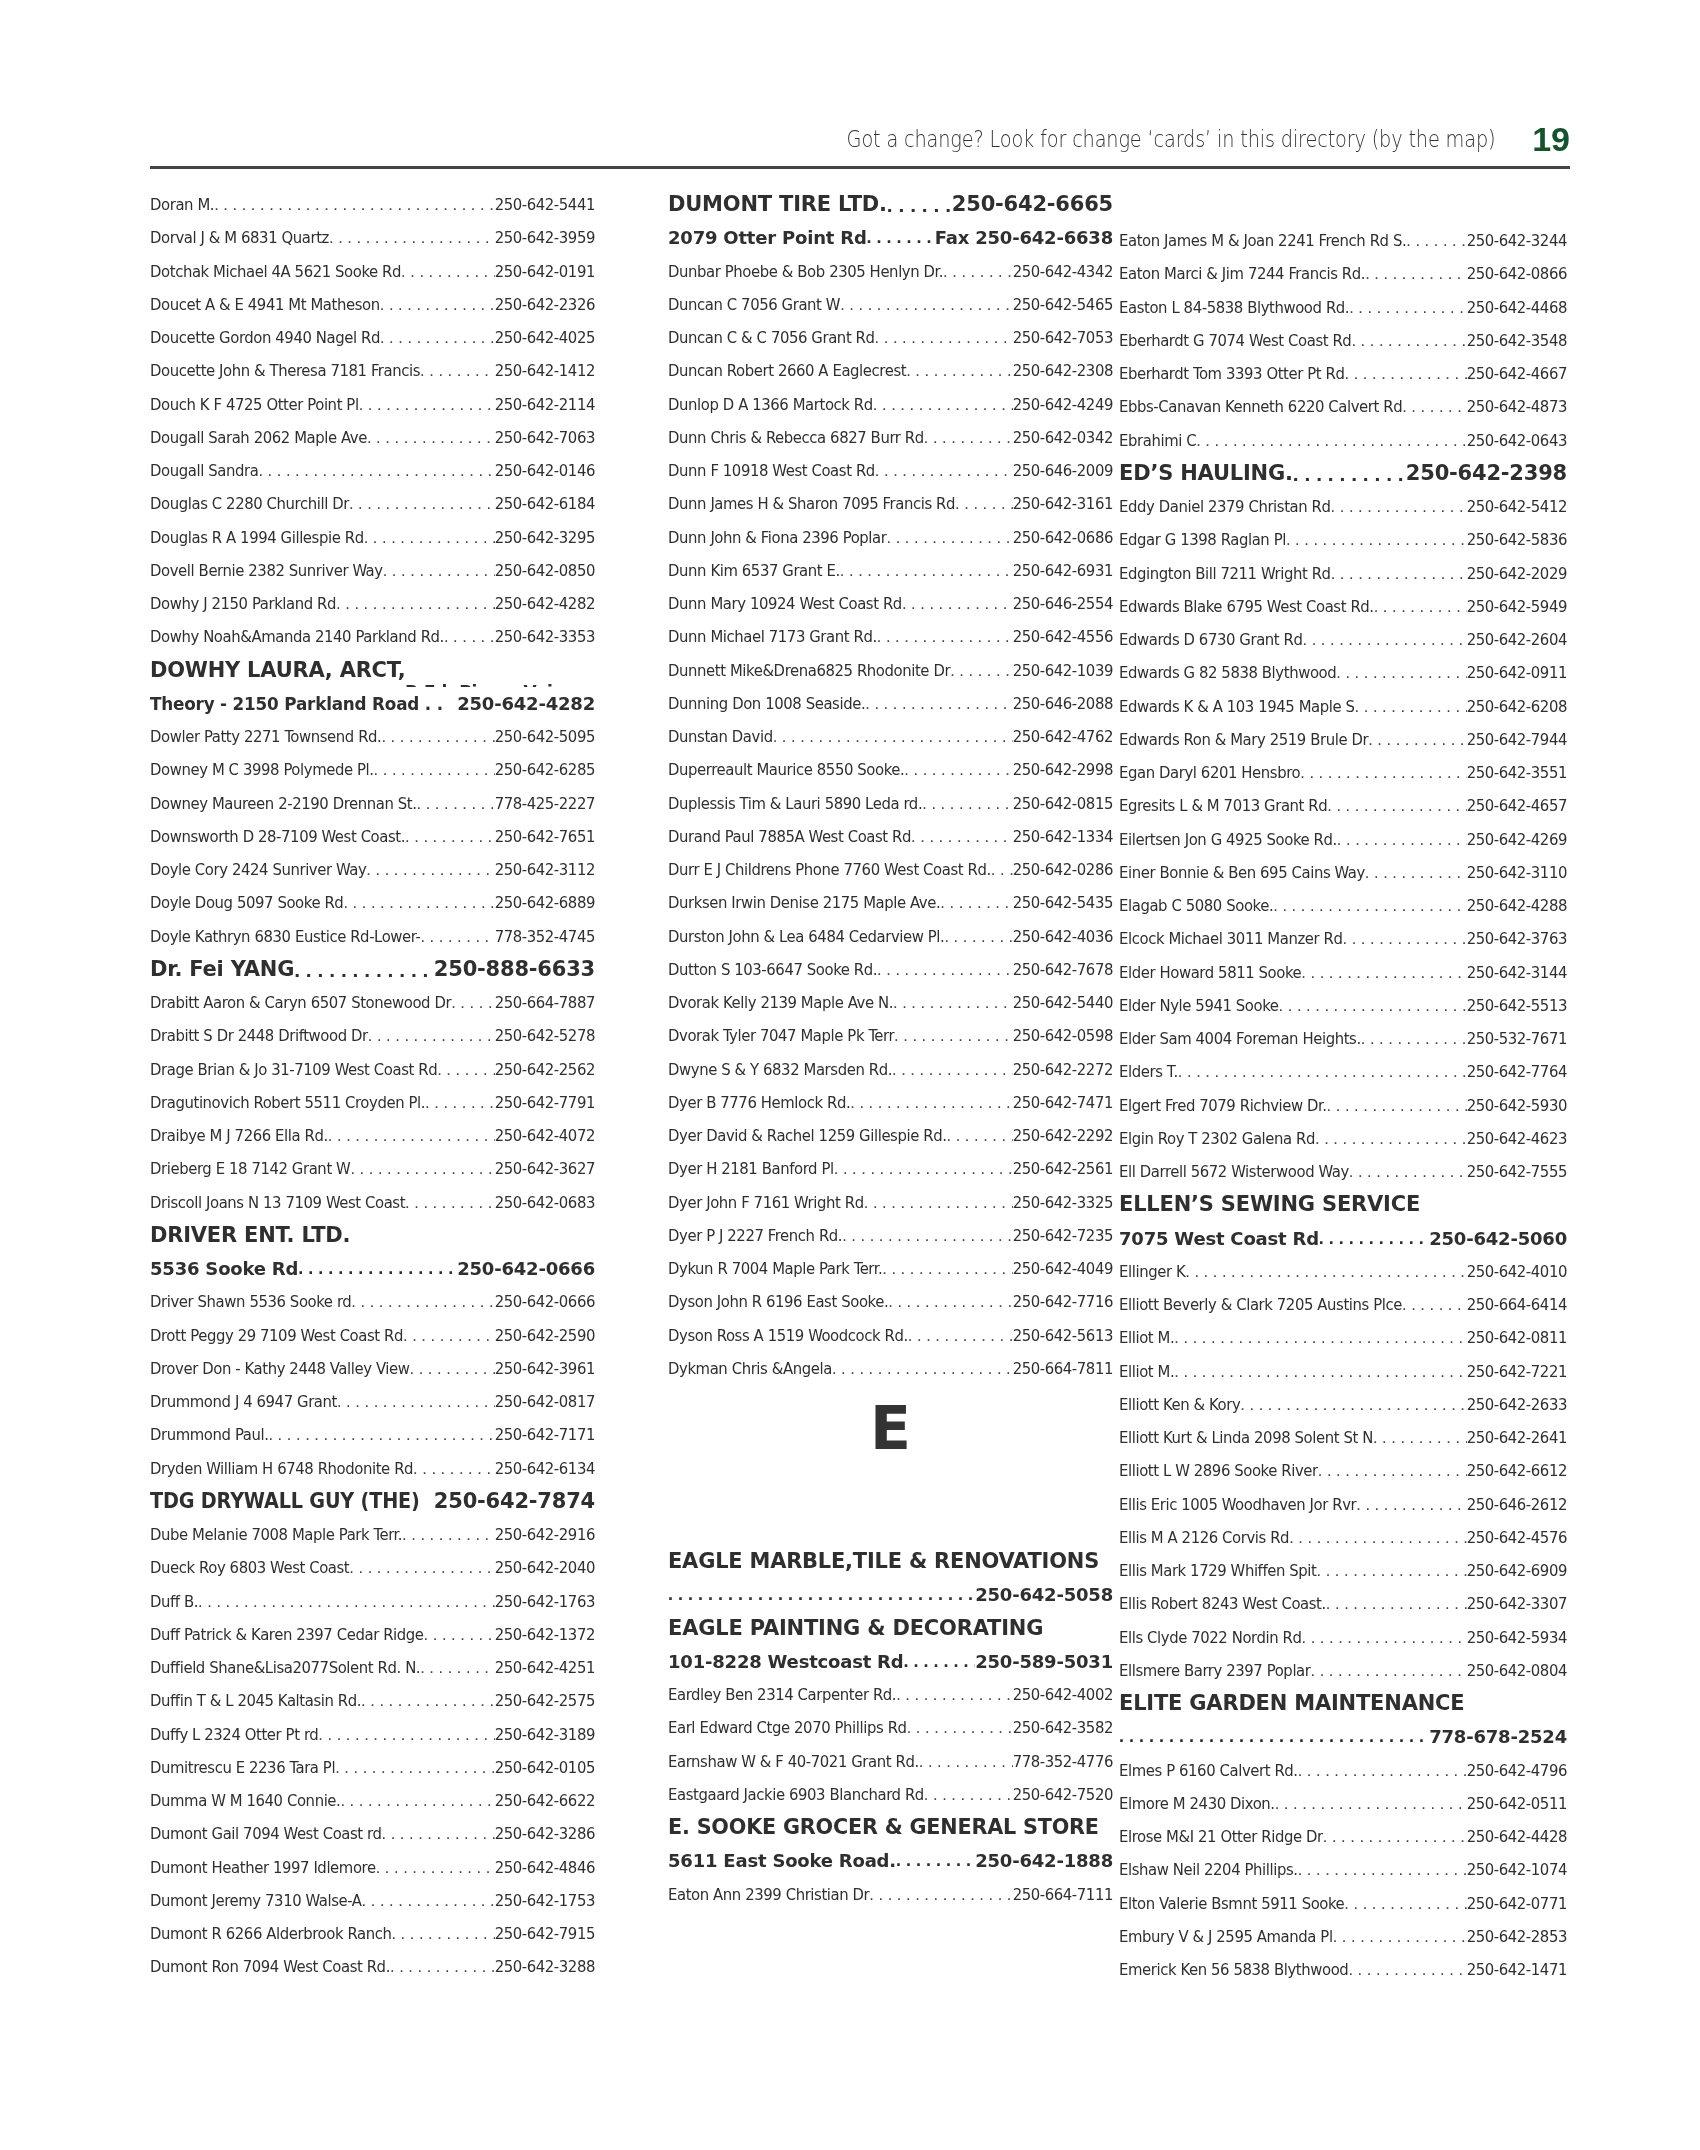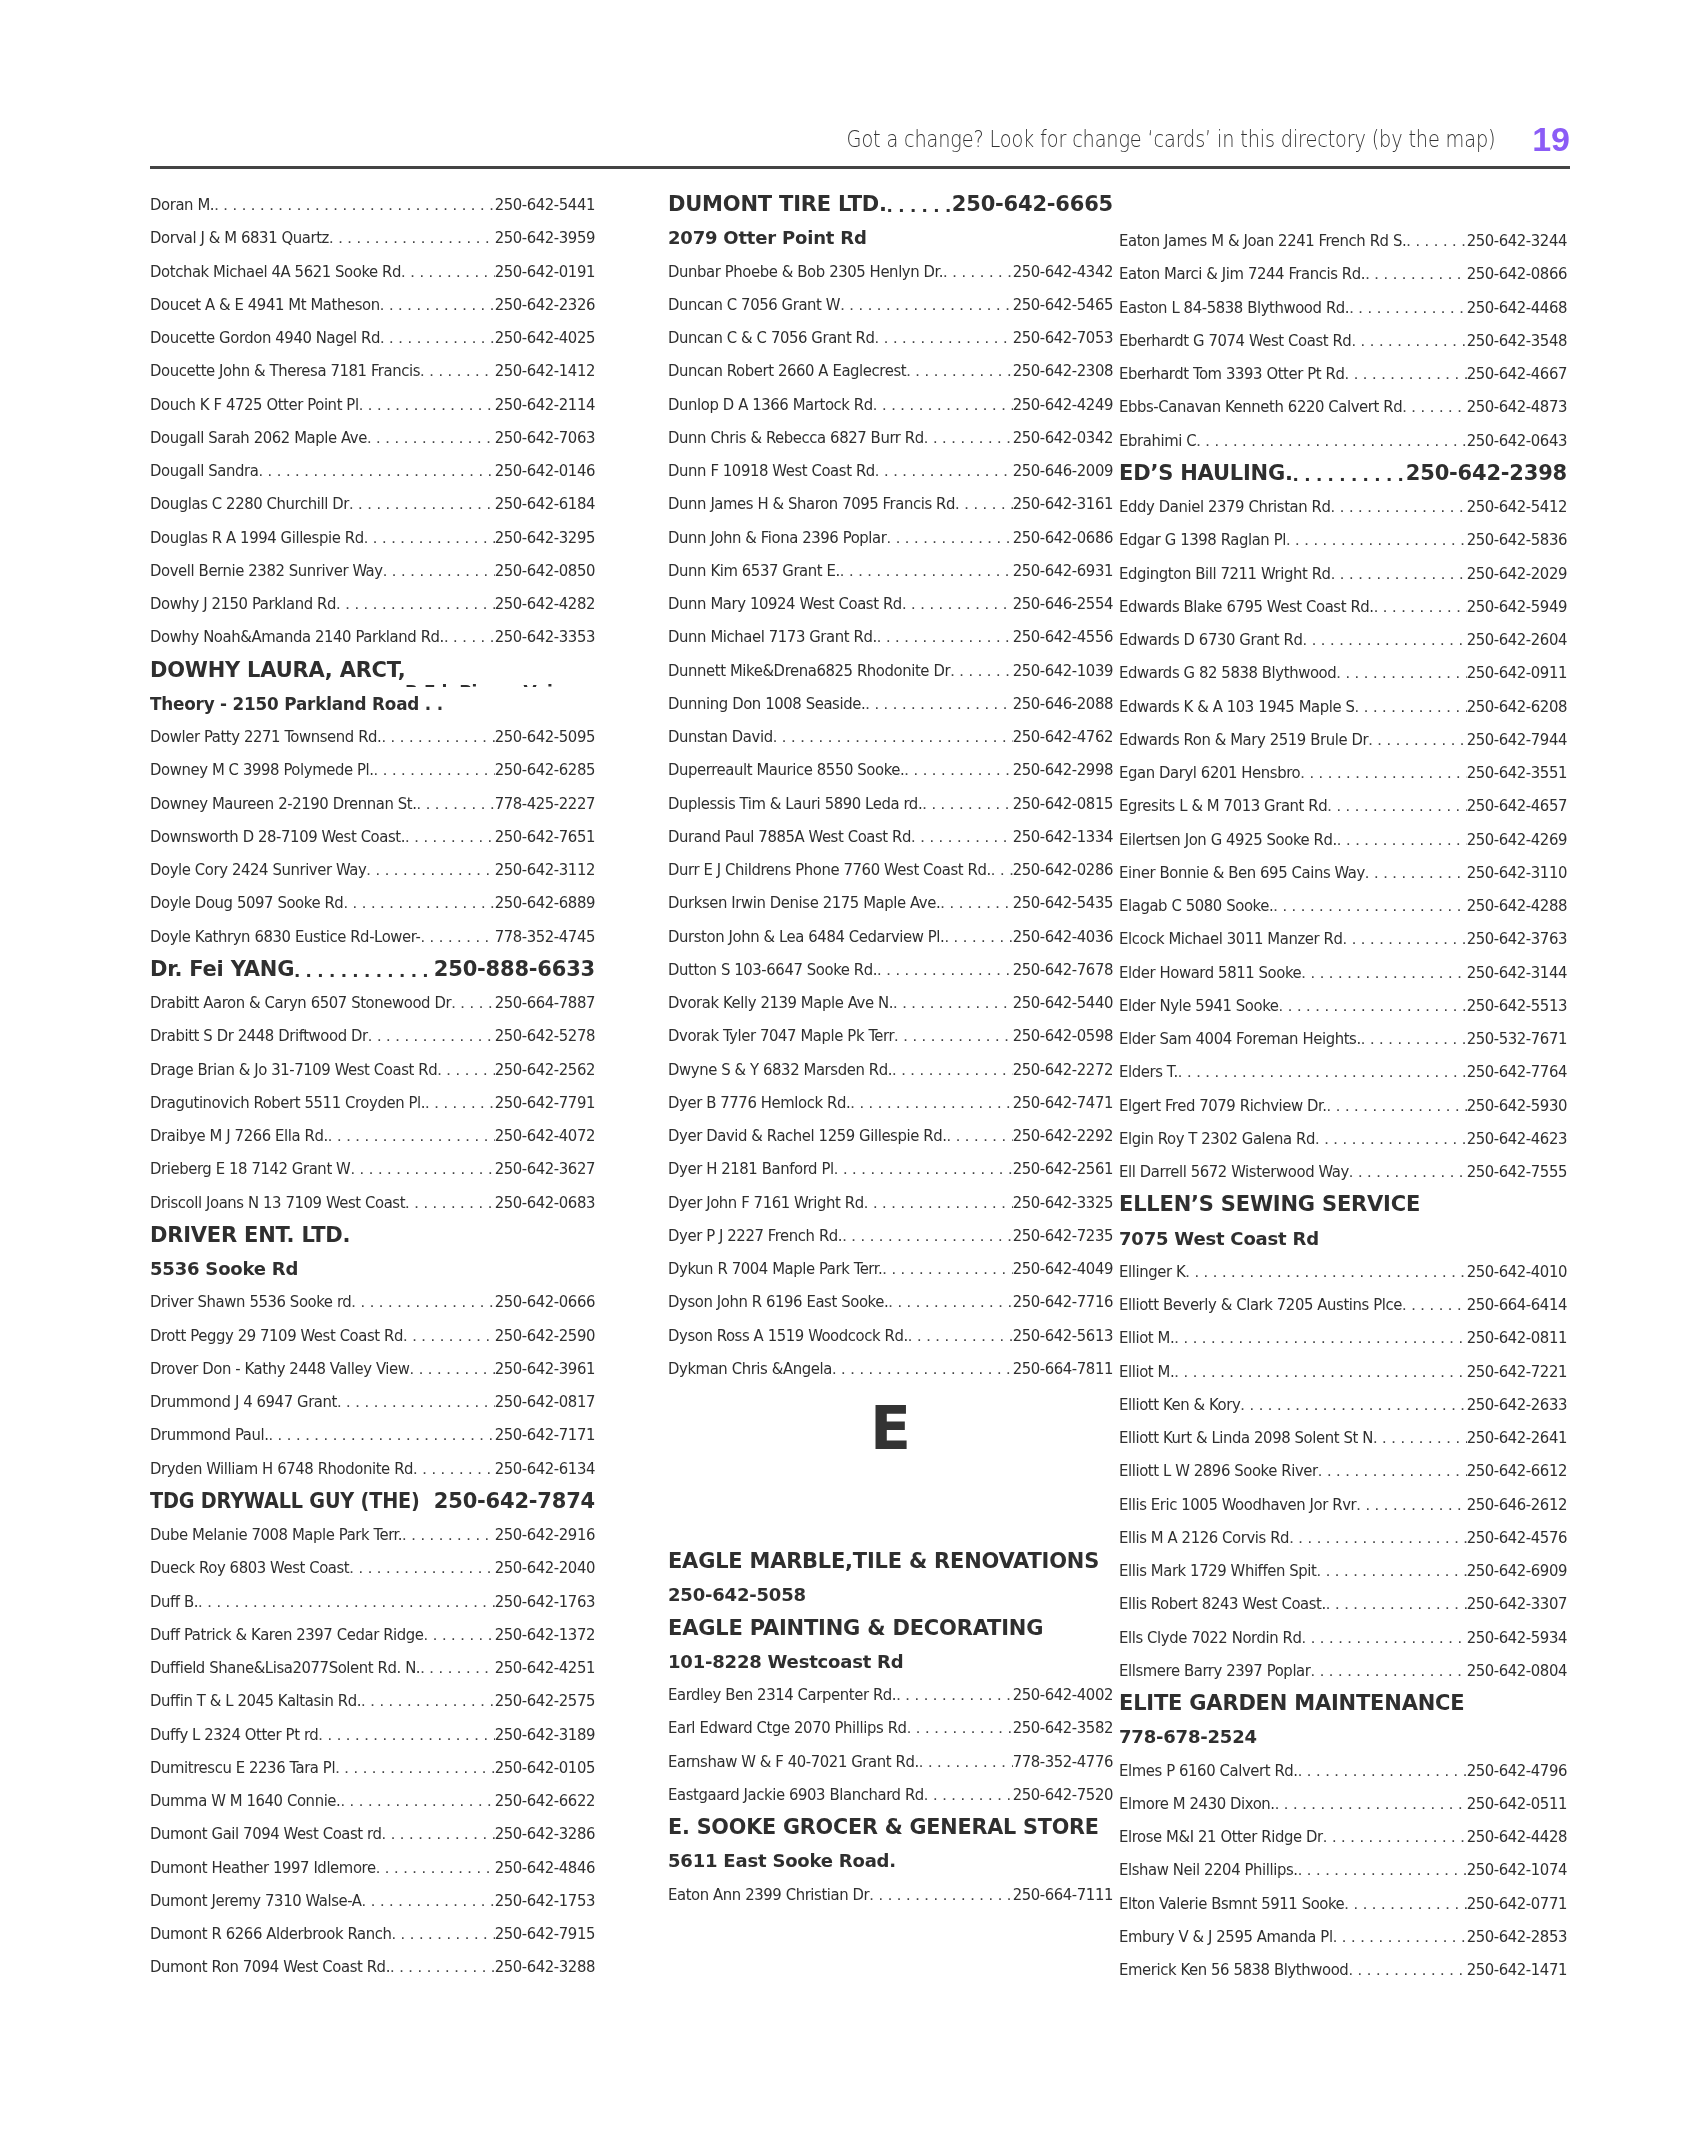--- a/index.html
+++ b/index.html
@@ -1,36 +1,36 @@
 <!DOCTYPE html>
 <html><head>
 <meta charset="utf-8">
 <style>
   html, body { margin: 0; padding: 0; background: #ffffff; }
   body { width: 1700px; height: 2150px; position: relative; overflow: hidden;
          font-family: "Liberation Sans", sans-serif; color: #2f2f2f; }
   .header { position: absolute; left: 150px; top: 118px; width: 1420px; height: 50px; }
   .header-text { position: absolute; right: 75px; top: 8px; font-size: 23px; color: #333; letter-spacing: -0.2px;
                  font-family: "DejaVu Sans", sans-serif; font-weight: 300; transform: scaleX(0.84); transform-origin: right center; }
-  .page-num { position: absolute; right: 0; top: 2px; font-size: 34px; font-weight: bold; color: #8b5cf6; }
+  .page-num { position: absolute; right: 0; top: 2px; font-size: 34px; font-weight: bold; color: #14532d; }
   .rule { position: absolute; left: 150px; top: 166px; width: 1420px; height: 3px; background: #444; }
   .col { position: absolute; top: 188px; width: 445px; }
   .col1 { left: 150px; }
   .col2 { left: 636px; margin-left: 32px; }
   .col3 { left: 1119px; width: 448px; margin-top: 36px; }
   .row { height: 33.25px; line-height: 33.25px; display: flex; white-space: nowrap; font-size: 19px; overflow: hidden; }
   .row .name { flex: 0 0 auto; font-family: "DejaVu Sans", sans-serif; transform-origin: left center; }
   .row .dots { flex: 1 1 auto; overflow: hidden; letter-spacing: 3px; color: #444; }
   .row .dots::before { content: ". . . . . . . . . . . . . . . . . . . . . . . . . . . . . . . . . . . . . . . . . . . . . . . . . . . . . . . . . . . . . . ."; letter-spacing: 0px; }
   .row .phone { flex: 0 0 auto; font-family: "DejaVu Sans", sans-serif; }
   .row.plain { font-size: 16.5px; font-stretch: condensed; }
   .row.plain .name, .row.plain .phone { letter-spacing: -0.4px; }
   .row.bold { font-weight: bold; font-size: 21px; }
   .row.bold .name, .row.bold .phone { font-family: "DejaVu Sans", sans-serif; letter-spacing: -0.2px; }
-  .row.bold.small { font-size: 18px; flex-direction: column; }
+  .row.bold.small { font-size: 18px; }
   .row.bold .dots { color: #2f2f2f; }
   .row.nodots .dots::before { content: ""; }
   .row .small-suffix { font-size: 17px; }
   .letter-spacer { height: 160px; position: relative; }
   .big-letter { position: absolute; left: 0; right: 0; text-align: center; top: 8px; font-size: 60px; font-weight: bold; color: #333;
                 font-family: "DejaVu Sans", sans-serif; }
 </style>
 </head>
 <body>
 

